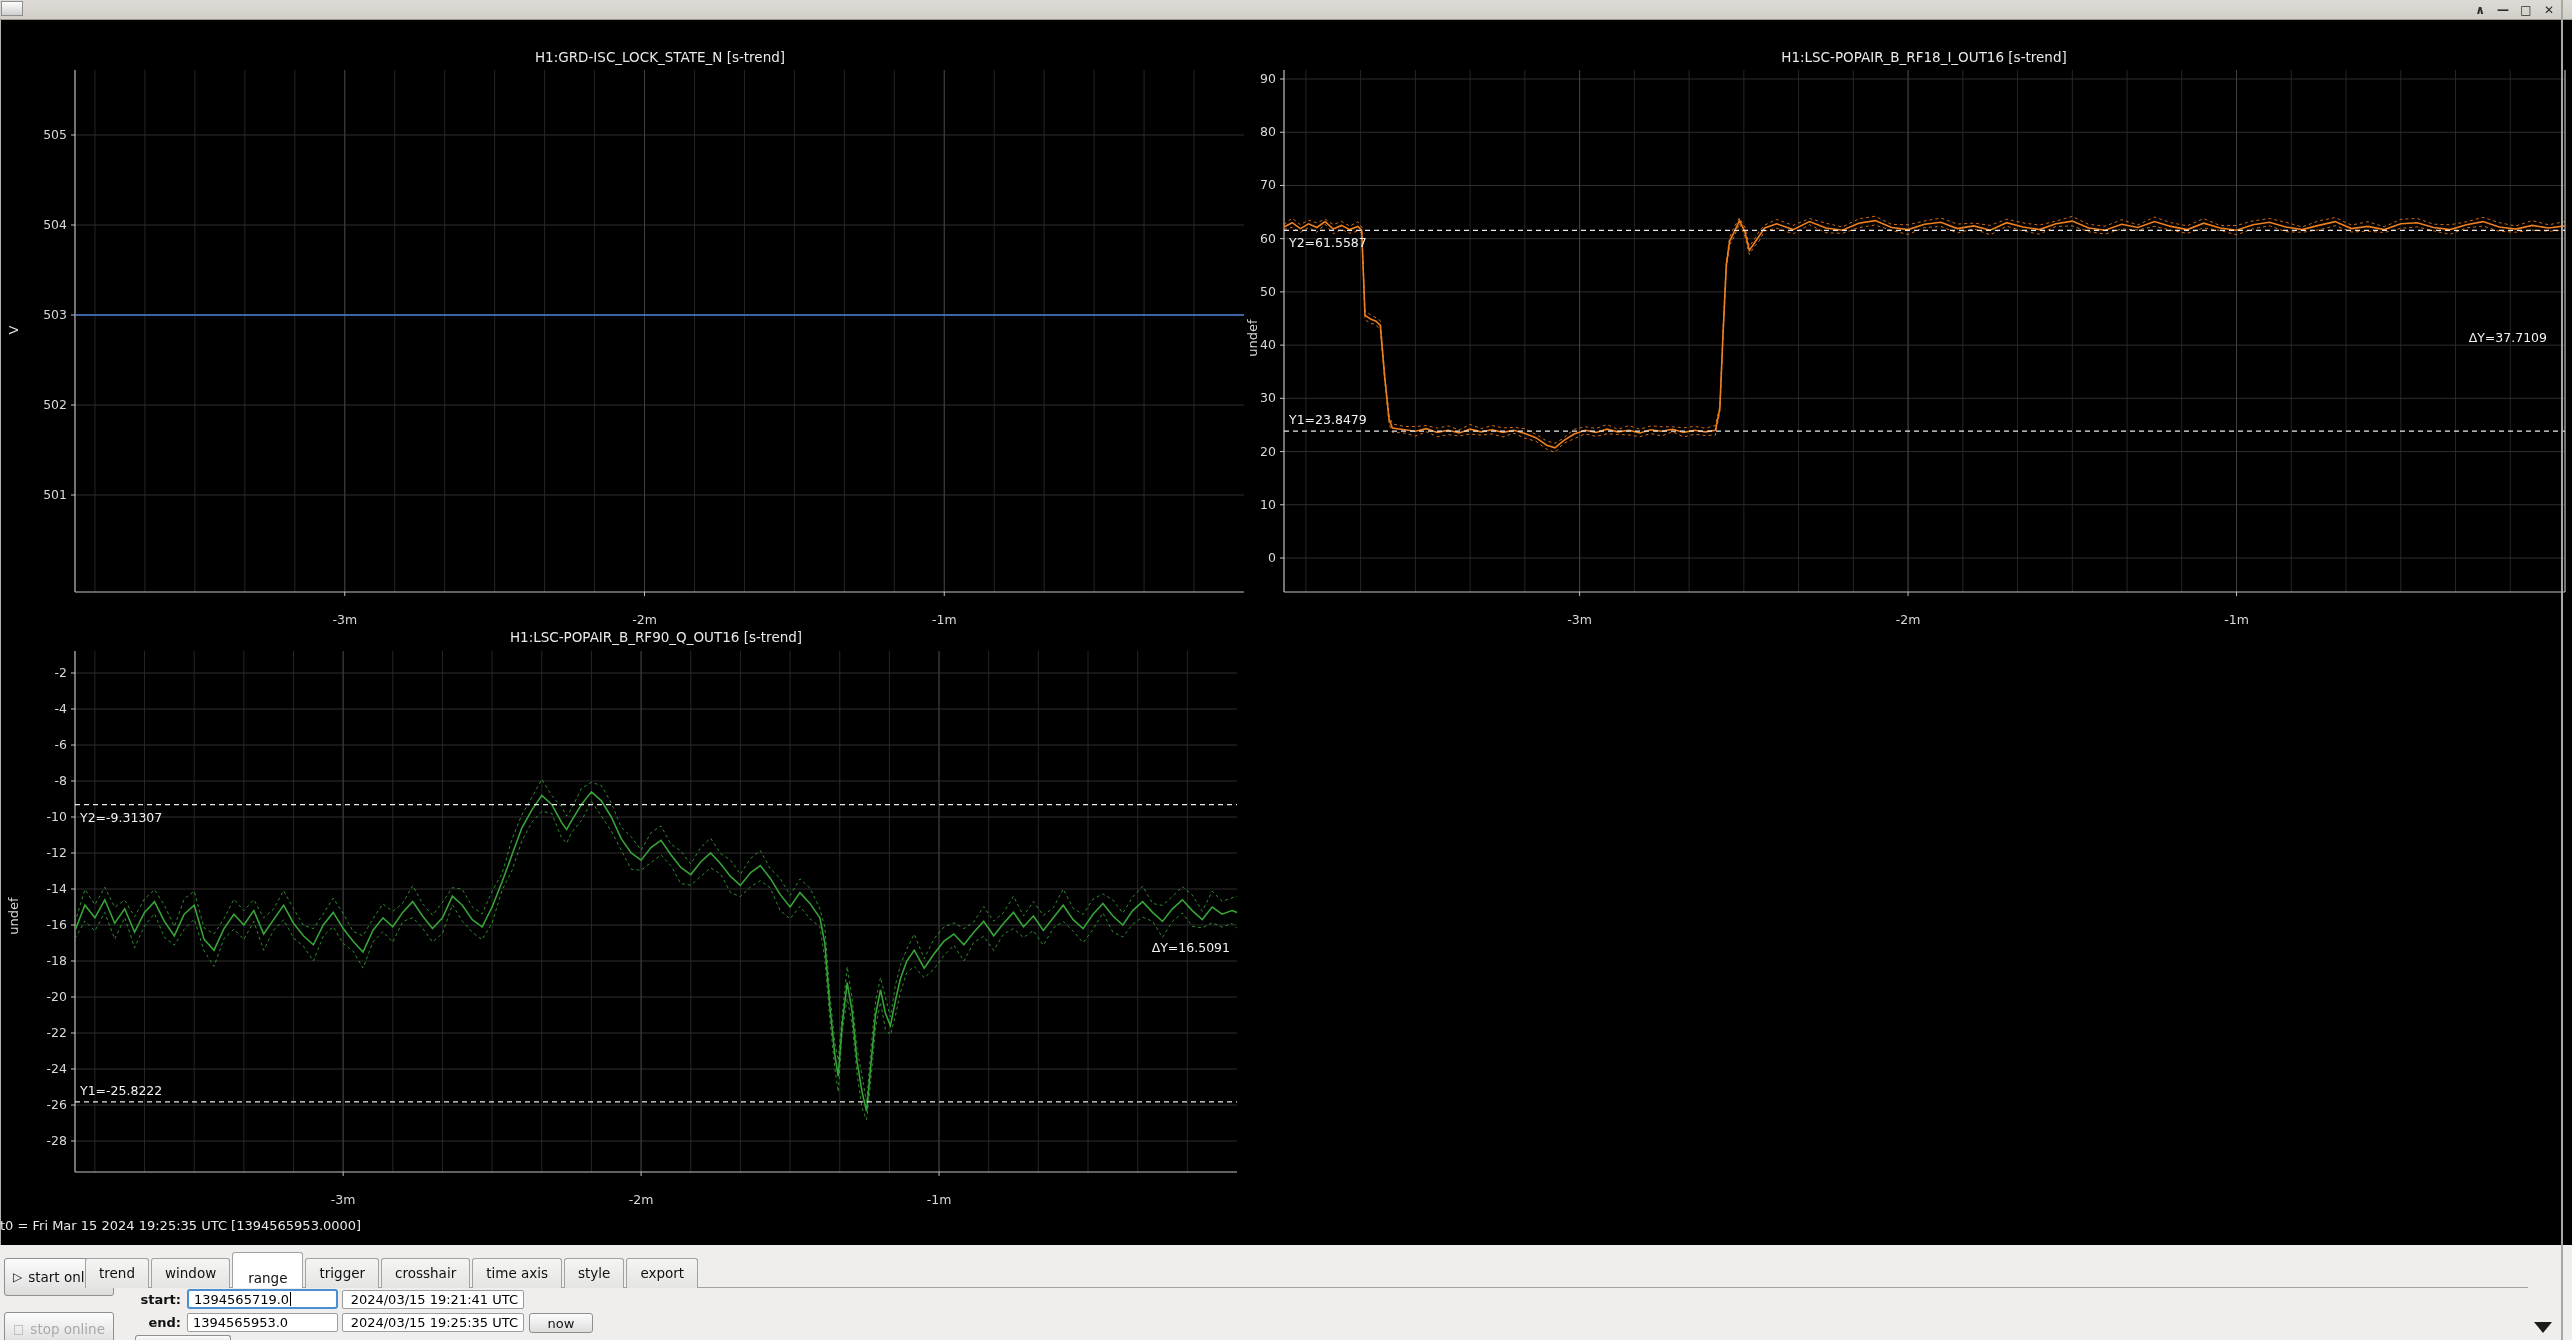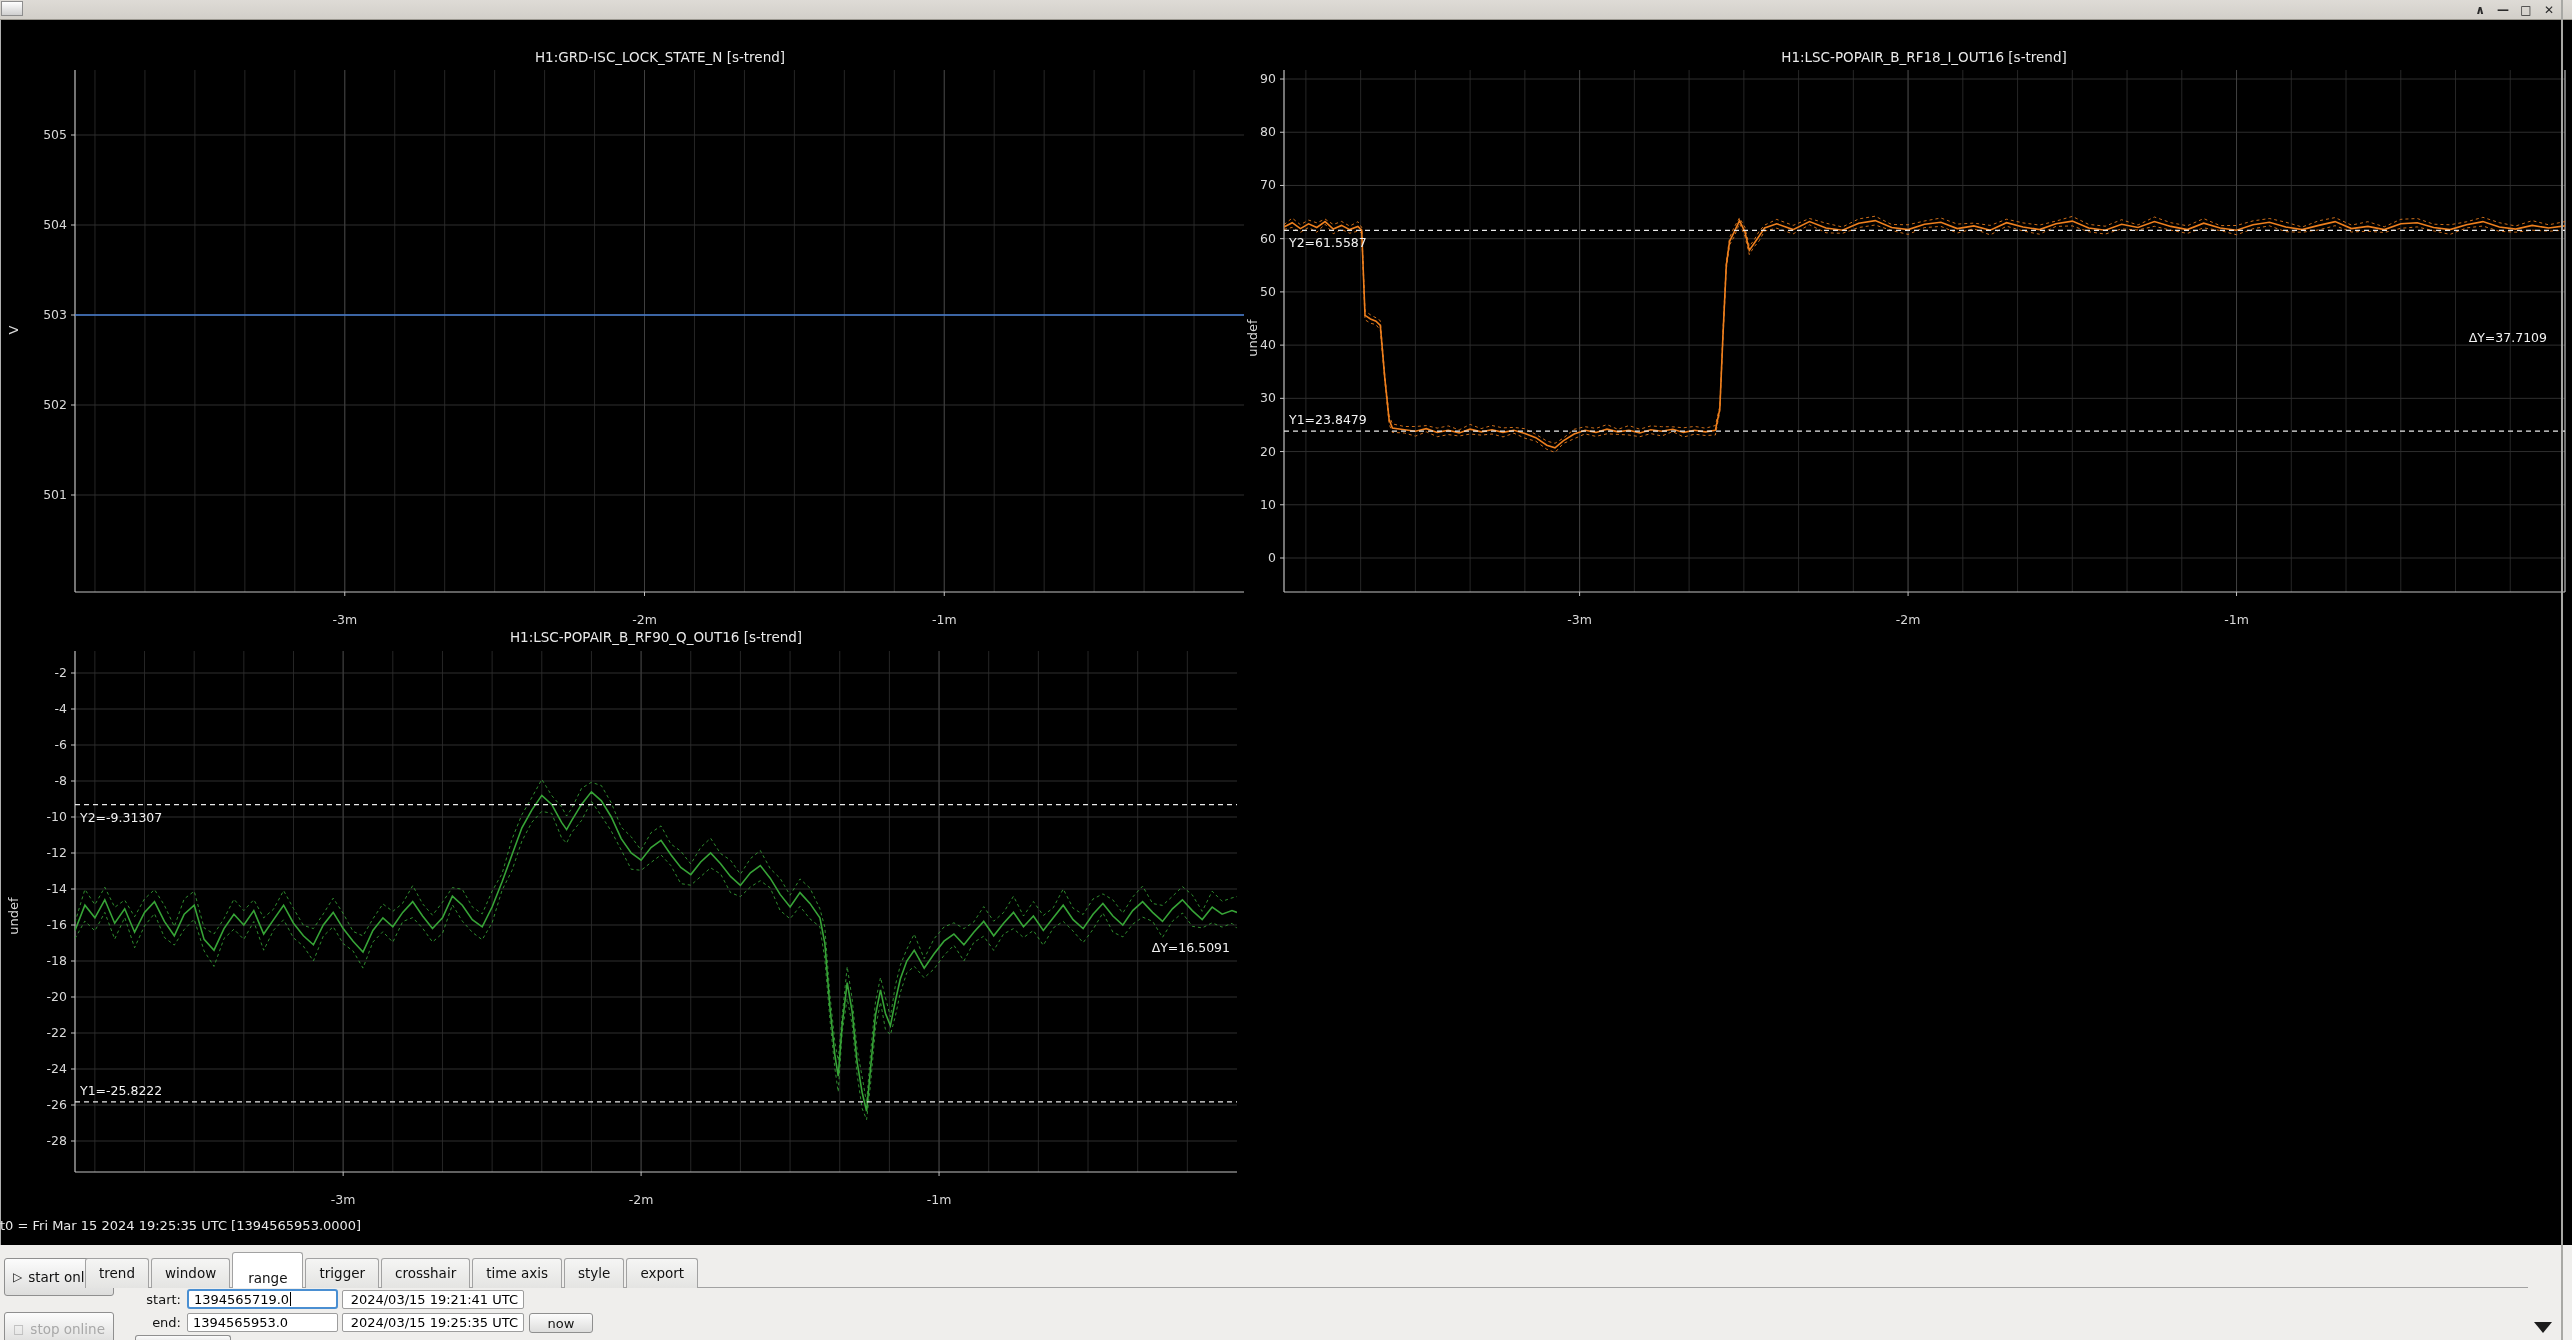--- a/index.html
+++ b/index.html
@@ -44,21 +44,21 @@
   .glyph { font-size:12px; }
 
   .tabstrip { position:absolute; left:85px; top:7px; height:36px; display:flex;
               align-items:flex-end; z-index:2; }
   .tab { height:30px; padding:0 13px; line-height:29px; font-size:13.5px;
          border:1px solid #a2a2a2; border-bottom:none; border-radius:3px 3px 0 0;
          background:linear-gradient(#f5f5f4,#e4e4e2); margin-right:2px; cursor:pointer; }
   .tab.active { height:36px; line-height:34px; padding:8px 15px; background:#ffffff; position:relative; z-index:3; }
   .tabbase { position:absolute; left:85px; top:42px; width:2443px; height:1px; background:#a2a2a2; z-index:1; }
 
-  .rowlabel { position:absolute; width:70px; text-align:right; font-size:13px; color:#111; }
+  .rowlabel { position:absolute; width:70px; text-align:right; font-size:13px; color:#111;font-weight:bold; }
   .lab-start { left:111px; top:47px; }
   .lab-end   { left:111px; top:70px; }
   .field { position:absolute; background:#fff; border:1px solid #9d9d9d; border-radius:2px;
            font-size:13px; color:#000; padding:0 5px; white-space:nowrap; overflow:hidden;
            display:flex; align-items:center;text-align:right; }
   .f-start { left:187px; top:44px; width:151px; height:20px; border:2px solid #4a8fd2; border-radius:3px; }
   .f-end   { left:187px; top:68px; width:151px; height:19px; }
   .f-date1 { left:342px; top:45px; width:182px; height:19px; justify-content:flex-end; }
   .f-date2 { left:342px; top:68px; width:182px; height:19px; justify-content:flex-end; }
   .caret { display:inline-block; width:1px; height:14px; background:#000; margin-left:1px; }

